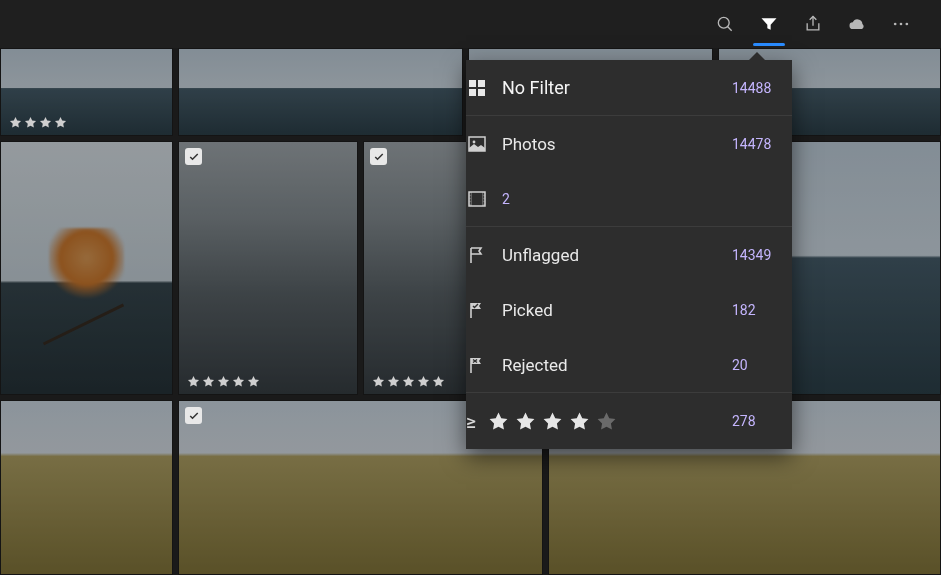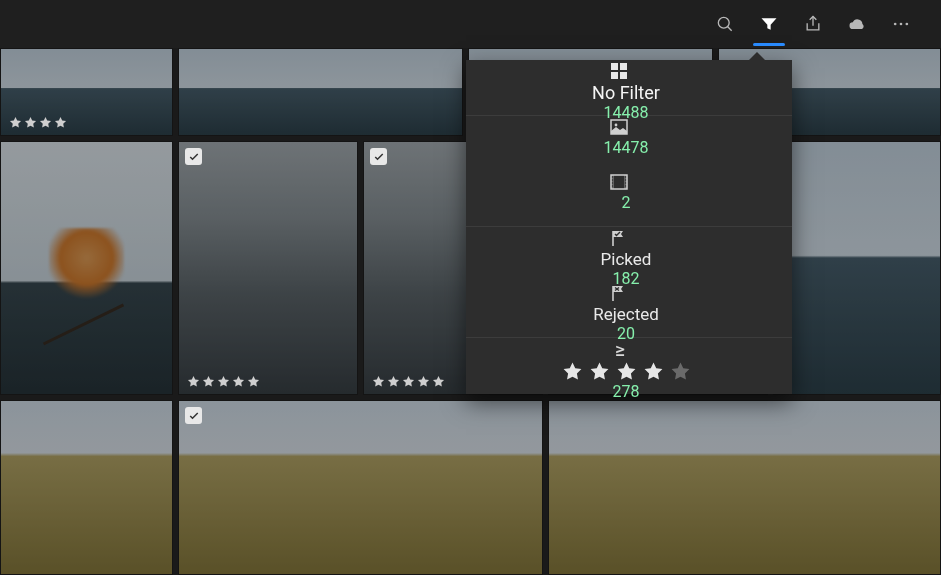--- a/index.html
+++ b/index.html
@@ -18,25 +18,25 @@
   .tree{position:absolute;inset:0;background:linear-gradient(#e4edf3 0%,#d1dde5 55%,#3a4b53 56%,#28363c 100%);}
   .foliage{position:absolute;left:28%;top:34%;width:44%;height:30%;background:radial-gradient(circle at 50% 40%,#e6a25a 0%,#d87f2f 45%,transparent 70%);filter:blur(1px);}
   .branch{position:absolute;left:22%;top:72%;width:52%;height:3px;background:#3a2e24;transform:rotate(-26deg);}
   .overlay{position:absolute;inset:0;background:rgba(0,0,0,.35);}
   .check{position:absolute;top:6px;left:6px;width:17px;height:17px;border-radius:3px;background:#e8e8e8;display:flex;align-items:center;justify-content:center;}
   .check svg{width:12px;height:12px;stroke:#333;stroke-width:2;fill:none;}
   .stars{position:absolute;left:8px;bottom:6px;display:flex;gap:2px;}
   .stars .star{width:13px;height:13px;fill:#cfcfcf;}
   .panel{position:absolute;top:60px;left:466px;width:326px;background:#2d2d2d;box-shadow:0 8px 22px rgba(0,0,0,.55);z-index:20;}
   .panel::before{content:"";position:absolute;top:-8px;right:26px;width:0;height:0;border-left:9px solid transparent;border-right:9px solid transparent;border-bottom:9px solid #2d2d2d;}
-  .row{display:flex;align-items:center;height:55px;padding:0 18px 0 12px;box-sizing:border-box;position:relative;flex-direction:column;}
+  .row{display:flex;align-items:center;height:55px;padding:0 18px 0 0;box-sizing:border-box;position:relative;}
   .row .ico{width:22px;height:22px;margin-right:14px;flex:none;display:flex;align-items:center;justify-content:center;}
   .row .ico svg{width:20px;height:20px;}
   .row .lbl{font-size:17px;color:#e9e9e9;flex:1;}
-  .row .cnt{font-size:16px;color:#86efac;min-width:42px;text-align:center;}
+  .row .cnt{font-size:14px;color:#c4b5fd;min-width:42px;text-align:left;}
   .sep{height:1px;background:#3c3c3c;}
   .row.first .lbl{font-size:18px;color:#f4f4f4;}
   .star-row{height:56px;}
   .star-row .ge{font-size:19px;color:#d8d8d8;margin-right:12px;font-weight:500;}
   .star-row .rstars{display:flex;gap:6px;flex:1;}
   .star-row .rstars svg{width:21px;height:21px;}
   .star-row .rstars .on{fill:#e6e6e6;}
   .star-row .rstars .off{fill:#6a6a6a;}
 </style>
 </head>
@@ -209,20 +209,21 @@
   </div>
   <div class="sep"></div>
   <div class="row">
     <span class="ico">
       <svg viewBox="0 0 20 20">
           <rect x="2" y="3" width="16" height="14" fill="none" stroke="#cfcfcf" stroke-width="1.5"></rect>
           <circle cx="7" cy="8" r="1.4" fill="#cfcfcf"></circle>
           <path d="M2 14l5-4 4 3 3-2 4 3v3H2z" fill="#cfcfcf"></path>
         </svg>
     </span>
+    <span class="lbl">Photos</span>
     <span class="cnt">14478</span>
   </div>
   <div class="row">
     <span class="ico">
       <svg viewBox="0 0 20 20">
           <rect x="2" y="3" width="16" height="14" fill="none" stroke="#cfcfcf" stroke-width="1.5"></rect>
           <rect x="2" y="3" width="3" height="14" fill="#cfcfcf" opacity=".35"></rect>
           <rect x="15" y="3" width="3" height="14" fill="#cfcfcf" opacity=".35"></rect>
           <circle cx="3.5" cy="5" r=".7" fill="#2d2d2d"></circle>
           <circle cx="3.5" cy="8" r=".7" fill="#2d2d2d"></circle>
@@ -234,20 +235,30 @@
           <circle cx="16.5" cy="14" r=".7" fill="#2d2d2d"></circle>
         </svg>
     </span>
     <span class="cnt">2</span>
   </div>
   <div class="sep"></div>
   <div class="row">
     <span class="ico">
       <svg viewBox="0 0 20 20">
           <path d="M4 3v15" stroke="#cfcfcf" stroke-width="1.6"></path>
+          <path d="M4 3h10l-2 3 2 3H4" fill="none" stroke="#cfcfcf" stroke-width="1.6"></path>
+        </svg>
+    </span>
+    <span class="lbl">Unflagged</span>
+    <span class="cnt">14349</span>
+  </div>
+  <div class="row">
+    <span class="ico">
+      <svg viewBox="0 0 20 20">
+          <path d="M4 3v15" stroke="#cfcfcf" stroke-width="1.6"></path>
           <path d="M4 3h10l-2 3 2 3H4z" fill="#cfcfcf"></path>
           <path d="M6 6l1.5 1.5L11 4" stroke="#2d2d2d" stroke-width="1.4" fill="none"></path>
         </svg>
     </span>
     <span class="lbl">Picked</span>
     <span class="cnt">182</span>
   </div>
   <div class="row">
     <span class="ico">
       <svg viewBox="0 0 20 20">

